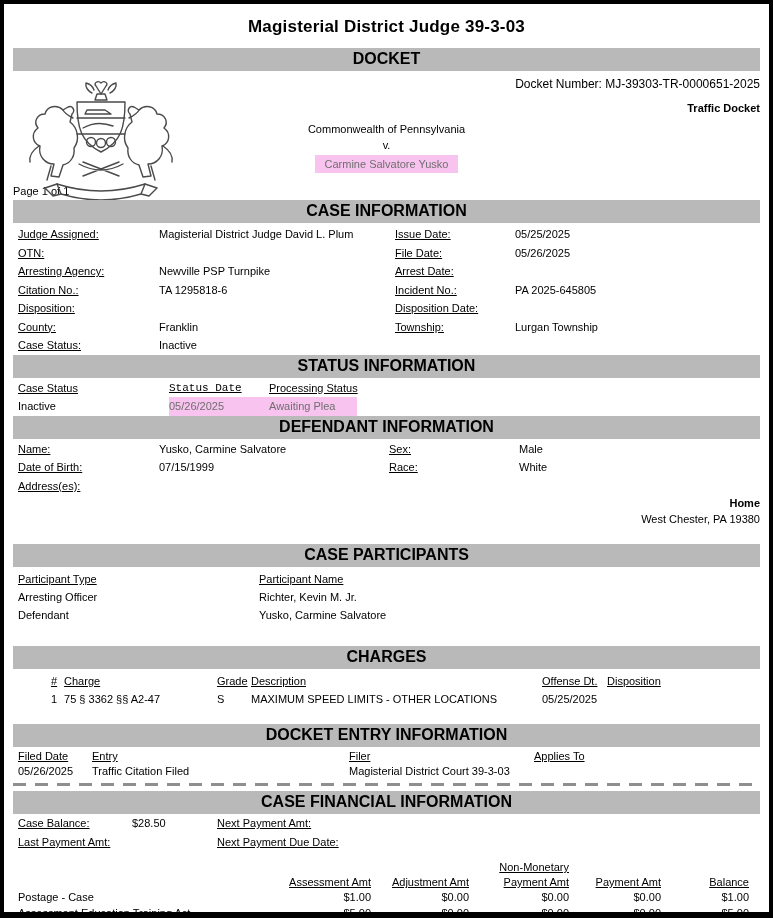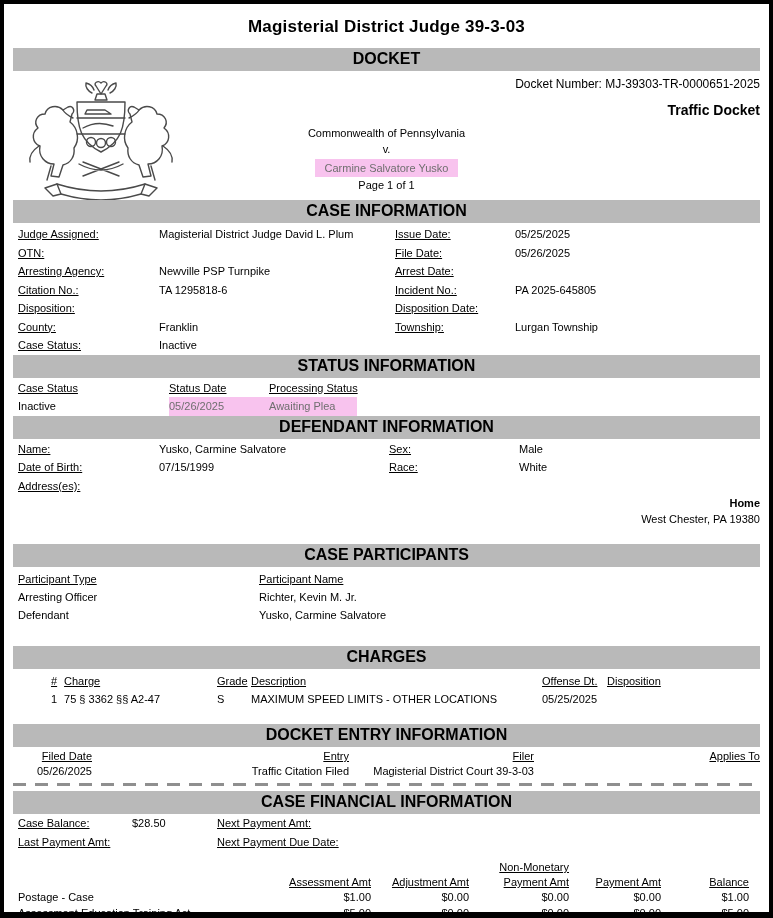--- a/index.html
+++ b/index.html
@@ -10,25 +10,25 @@
     font-family:"Liberation Sans", sans-serif; font-size:11px; color:#000;
   }
   .doc-title { text-align:center; font-weight:bold; font-size:17px; margin:7px 0 11px 0; letter-spacing:0.2px; }
   .bar { background:#b9b9b9; text-align:center; font-weight:bold; font-size:16px; padding:2px 0 3px 0; }
   .u { text-decoration:underline; }
 
   
   .docket-head { position:relative; height:123px; }
   .coa { position:absolute; left:4px; top:3px; }
   .docket-number-line { text-align:right; font-size:12px; margin-top:6px; }
-  .docket-type { text-align:right; font-weight:bold; font-size:14px; margin-top:11px; }
+  .docket-type { text-align:right; font-weight:bold; font-size:11px; margin-top:11px; }
   .caption { text-align:center; margin-top:7px; line-height:16px; }
   .hl { background:#f8c3ee; color:#6f6f6f; }
   .caption .hl { display:inline-block; padding:1px 10px; margin-top:2px; }
-  .page-indicator { text-align:center; margin-top:2px; }
+  .page-indicator { text-align:left; margin-top:12px; }
 
   
   .grid { display:grid; padding-left:5px; }
   .grid > div { line-height:18.5px; height:18.5px; white-space:nowrap; overflow:visible; }
   .caseinfo { grid-template-columns:141px 236px 120px 1fr; margin-top:2px; }
   .definfo  { grid-template-columns:141px 230px 130px 1fr; margin-top:1px; }
   .addr-line { padding-left:5px; line-height:16px;text-align:right; }
   .bold { font-weight:bold; }
 
   .status-grid { grid-template-columns:151px 1fr; margin-top:1px; }
@@ -36,21 +36,21 @@
 
   .participants { grid-template-columns:241px 1fr; margin-top:3px; }
   .participants > div { line-height:18px; height:18px; }
   .participants.pad-bottom { margin-bottom:22px; }
 
   .charges { grid-template-columns:166px 34px 291px 65px 1fr; padding-left:38px; margin-top:3px; margin-bottom:16px; }
   .charges > div { line-height:18px; height:18px; }
   .charge-num { display:inline-block; width:10px; }
 
   .docketentry { grid-template-columns:74px 257px 185px 1fr; margin-top:2px; }
-  .docketentry > div { line-height:15px; height:15px;text-align:right; }
+  .docketentry > div { line-height:15px; height:15px; }
   .dashes { height:3px; margin:4px 0 5px 0;
     background:repeating-linear-gradient(90deg,#8f8f8f 0 13px, transparent 13px 22px); }
 
   .fin-summary { grid-template-columns:114px 85px 1fr; margin-top:0; }
   .fin-summary > div { line-height:19px; height:19px; }
 
   .fin-table { display:grid; grid-template-columns:1fr 92px 98px 100px 92px 88px;
     padding:0 11px 0 5px; }
   .fin-table > div { line-height:15px; }
   .fin-table .num { text-align:right; }
@@ -150,21 +150,21 @@
     <div></div>
       <div></div>
   </div>
 
   <div class="bar">STATUS INFORMATION</div>
 
   <div class="grid status-grid">
     <div class="u">Case Status</div>
     <div>
       <span class="status-hl-wrap" style="background:none;">
-        <span class="u" style="color:#000;">Status Date</span>
+        <span class="u" style="color:#000;font-family:Liberation Mono, monospace;">Status Date</span>
         <span class="u" style="color:#000;">Processing Status</span>
       </span>
     </div>
     <div>Inactive</div>
     <div>
       <span class="status-hl-wrap hl">
         <span>05/26/2025</span>
         <span>Awaiting Plea</span>
       </span>
     </div>

